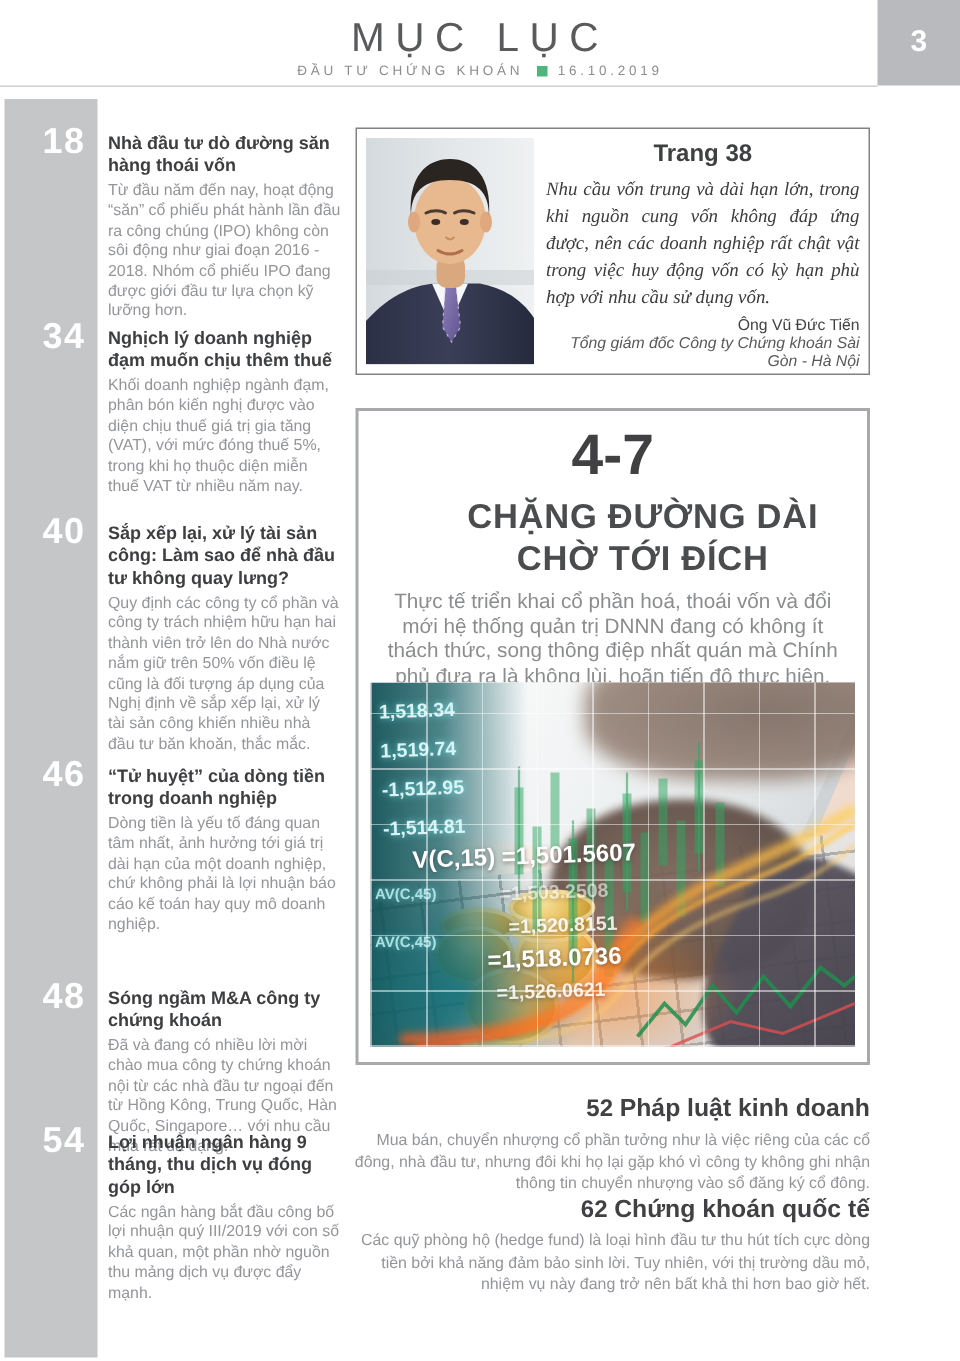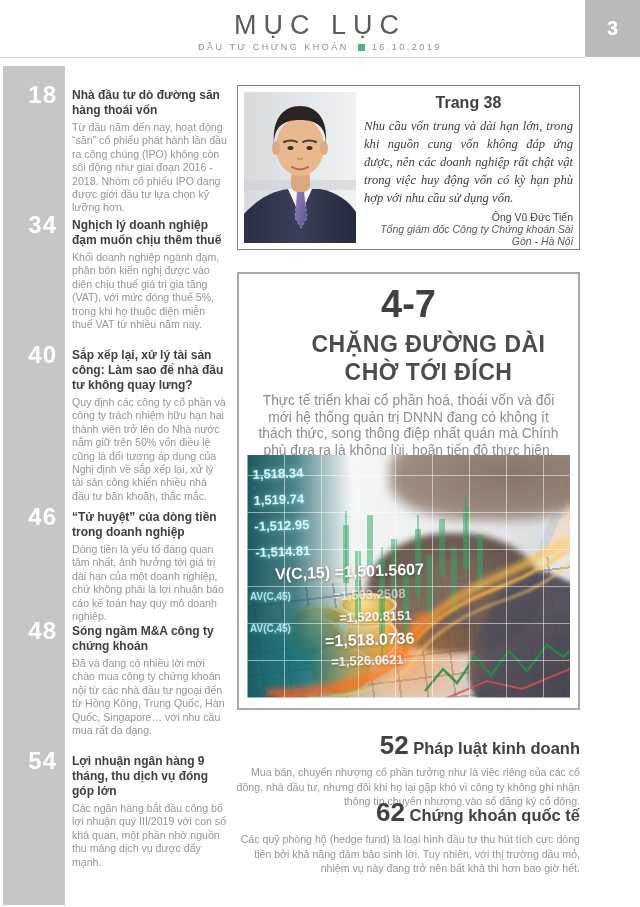--- a/index.html
+++ b/index.html
@@ -16,21 +16,21 @@
   .m-sub .sq { display:inline-block; width:7px; height:7px; background:#4fb57e; margin:0 7px 0 9px; vertical-align:middle; }
   .m-rule { position:absolute; left:0; top:57px; width:585px; height:1px; background:#cfd0d1; }
   .pagenum-box { position:absolute; right:0; top:0; width:55px; height:57px; background:#b8babd;
                  display:flex; align-items:center; justify-content:center;
                  color:#fff; font-size:20px; font-weight:bold; }
 
   
   .rail { position:absolute; left:3px; top:66px; width:62px; height:839px; background:#c5c6c8; }
 
   .entry { position:absolute; left:0; width:227px; }
-  .e1{top:88px} .e2{top:218px} .e3{top:348px} .e4{top:510px} .e5{top:624px} .e6{top:754px}
+  .e1{top:88px} .e2{top:218px} .e3{top:348px} .e4{top:510px} .e5{top:658px} .e6{top:754px}
   .enum { position:absolute; left:0; top:-7px; width:62px; text-align:right; padding-right:5px;
           color:#fff; font-size:24px; font-weight:bold; letter-spacing:1px; }
   .etext { margin-left:72px; text-align:left; }
   .etitle { font-size:12px; font-weight:bold; color:#3d3e40; line-height:15px; margin-bottom:3px; }
   .esummary { font-size:10.6px; color:#939598; line-height:13.4px; }
 
   
   .qbox { position:absolute; left:237px; top:85px; width:343px; height:165px;
           border:1px solid #808285; background:#fff; padding:6px; }
   .qphoto { position:absolute; left:6px; top:6px; width:112px; height:151px; overflow:hidden; }
@@ -92,21 +92,21 @@
   .ph-grid { position:absolute; inset:0;
              background:
                repeating-linear-gradient(90deg, rgba(255,255,255,.5) 0 1px, rgba(255,255,255,0) 1px 37px),
                repeating-linear-gradient(0deg, rgba(255,255,255,.5) 0 1px, rgba(255,255,255,0) 1px 37px); }
   .ph-svg { position:absolute; inset:0; }
 
   
   .bsec { position:absolute; left:230px; width:350px; text-align:right; }
   .b52 { top:730px; } .b62 { top:797px; }
   .b-head { color:#414042; margin-bottom:4px; }
-  .b-num { font-size:26px; font-weight:bold; }
+  .b-num { font-size:16px; font-weight:bold; }
   .b-title { font-size:16.5px; font-weight:bold; }
   .b-sum { font-size:10.6px; line-height:14.6px; color:#939598; }
 </style>
 </head>
 <body>
 
 <div class="page">
 
   <div class="masthead">
     <div class="m-title">MỤC LỤC</div>

